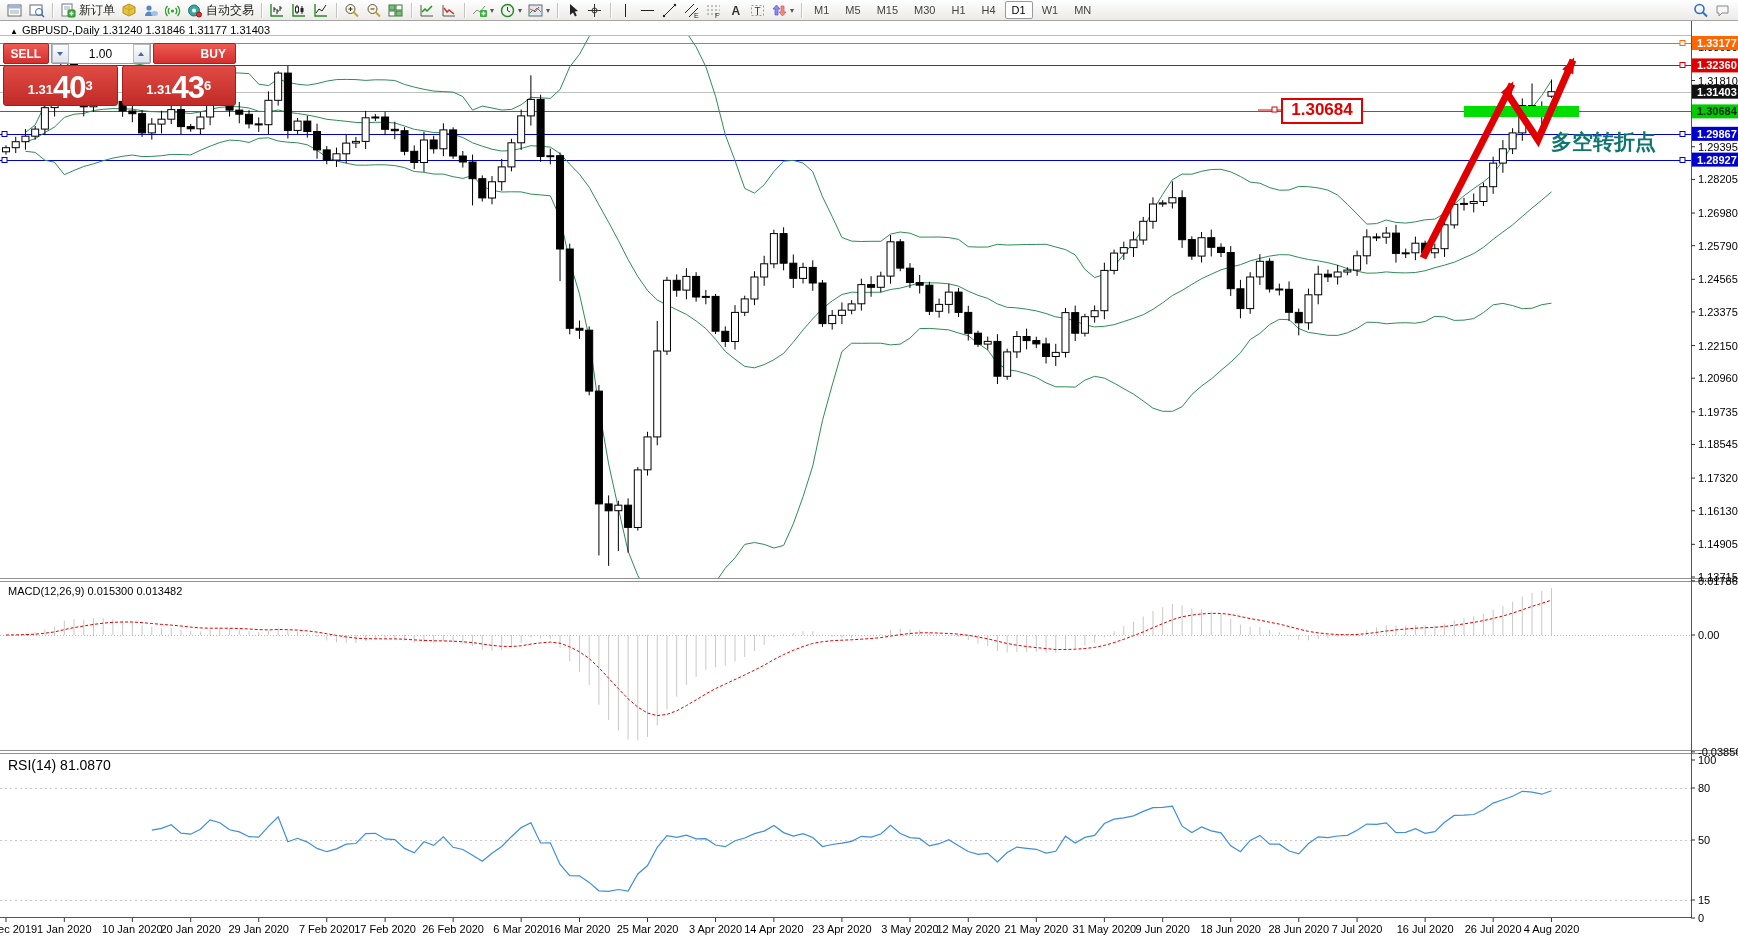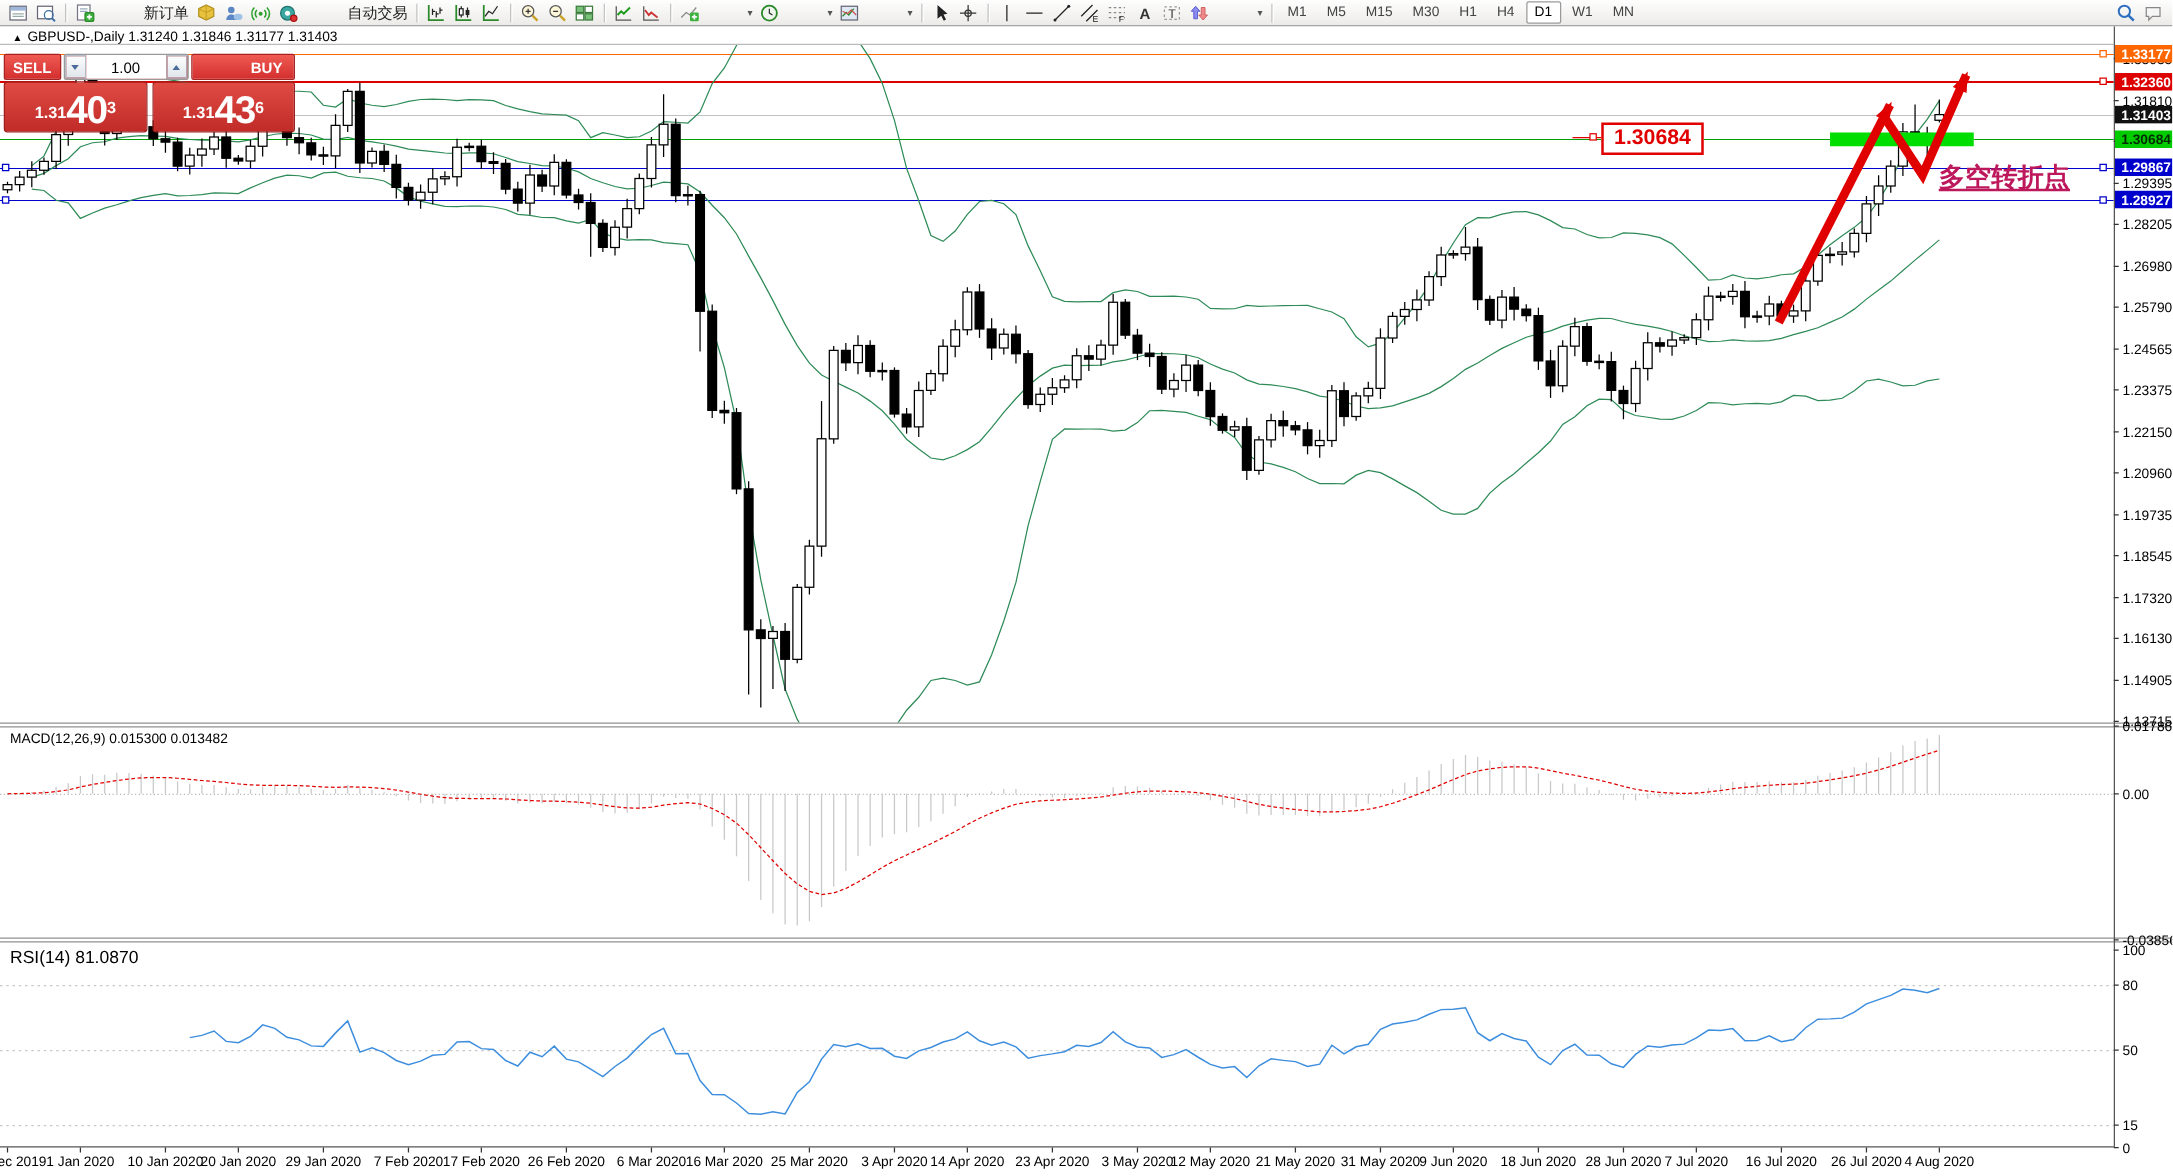--- a/index.html
+++ b/index.html
@@ -2,21 +2,21 @@
 <html><head>
 <meta charset="utf-8">
 <style>
   html,body{margin:0;padding:0;background:#fff;width:1738px;height:941px;overflow:hidden;
     font-family:"Liberation Sans","DejaVu Sans",sans-serif;}
   #app{position:relative;width:1738px;height:941px;background:#fff;}
   
   #toolbar{position:absolute;left:0;top:0;width:1738px;height:21px;z-index:30;
     background:linear-gradient(#fefefe,#ecebe8);border-bottom:1px solid #a5a5a5;
     display:flex;align-items:center;padding:0 4px;box-sizing:border-box;font-size:12px;color:#333;}
-  .tbtn{display:flex;align-items:center;height:19px;padding:0 3px;border-radius:2px;cursor:default;gap:36px;}
+  .tbtn{display:flex;align-items:center;height:19px;padding:0 3px;border-radius:2px;cursor:default;}
   .tbtn svg{display:block;}
   .tlabel{margin-left:3px;font-size:12px;color:#222;white-space:nowrap;}
   .tsep{width:1px;height:15px;background:#c3c3c3;margin:0 4px;box-shadow:1px 0 0 #fff;}
   .caret{font-size:8px;color:#555;margin-left:2px;}
   .tf{font-size:11px;color:#444;padding:2px 6px;border:1px solid transparent;border-radius:2px;margin:0 1px;text-align:right;}
   .tf.active{background:#fff;border-color:#9a9a9a;color:#000;}
   #tb-right{margin-left:auto;display:flex;align-items:center;}
   
   #chart-svg{position:absolute;left:0;top:0;z-index:1;}
   
@@ -45,21 +45,21 @@
   .ocprice{flex:1;background:linear-gradient(#e04b44,#c12b28);border:1px solid #9e1f1c;border-radius:3px;
     color:#fff;display:flex;align-items:flex-end;justify-content:center;padding-bottom:2px;}
   .ocprice .pfx{font-size:13px;font-weight:bold;line-height:26px;}
   .ocprice .big{font-size:31px;font-weight:bold;line-height:31px;letter-spacing:-1px;}
   .ocprice .sup{font-size:13px;font-weight:bold;line-height:40px;align-self:flex-start;}
   #oc-sell-q{margin-right:2px;}
   #oc-buy-q{margin-left:2px;}
   
   #price-flag{left:1281px;top:98px;width:78px;height:22px;border:2px solid #e00000;background:#fff;
     color:#e00000;font-size:17px;font-weight:bold;text-align:center;line-height:19px;z-index:15;}
-  #cn-text{left:1551px;top:128px;font-size:21px;font-weight:bold;color:#be185d;z-index:15;white-space:nowrap;text-decoration:underline;}
+  #cn-text{left:1551px;top:128px;font-size:21px;font-weight:bold;color:#0f766e;z-index:15;white-space:nowrap;}
 </style>
 </head>
 <body>
 
 <div id="app">
 
   <svg id="chart-svg" width="1738" height="941">
       <defs>
         <clipPath id="clipMain">
           <rect x="0" y="36" width="1691" height="542"></rect>

